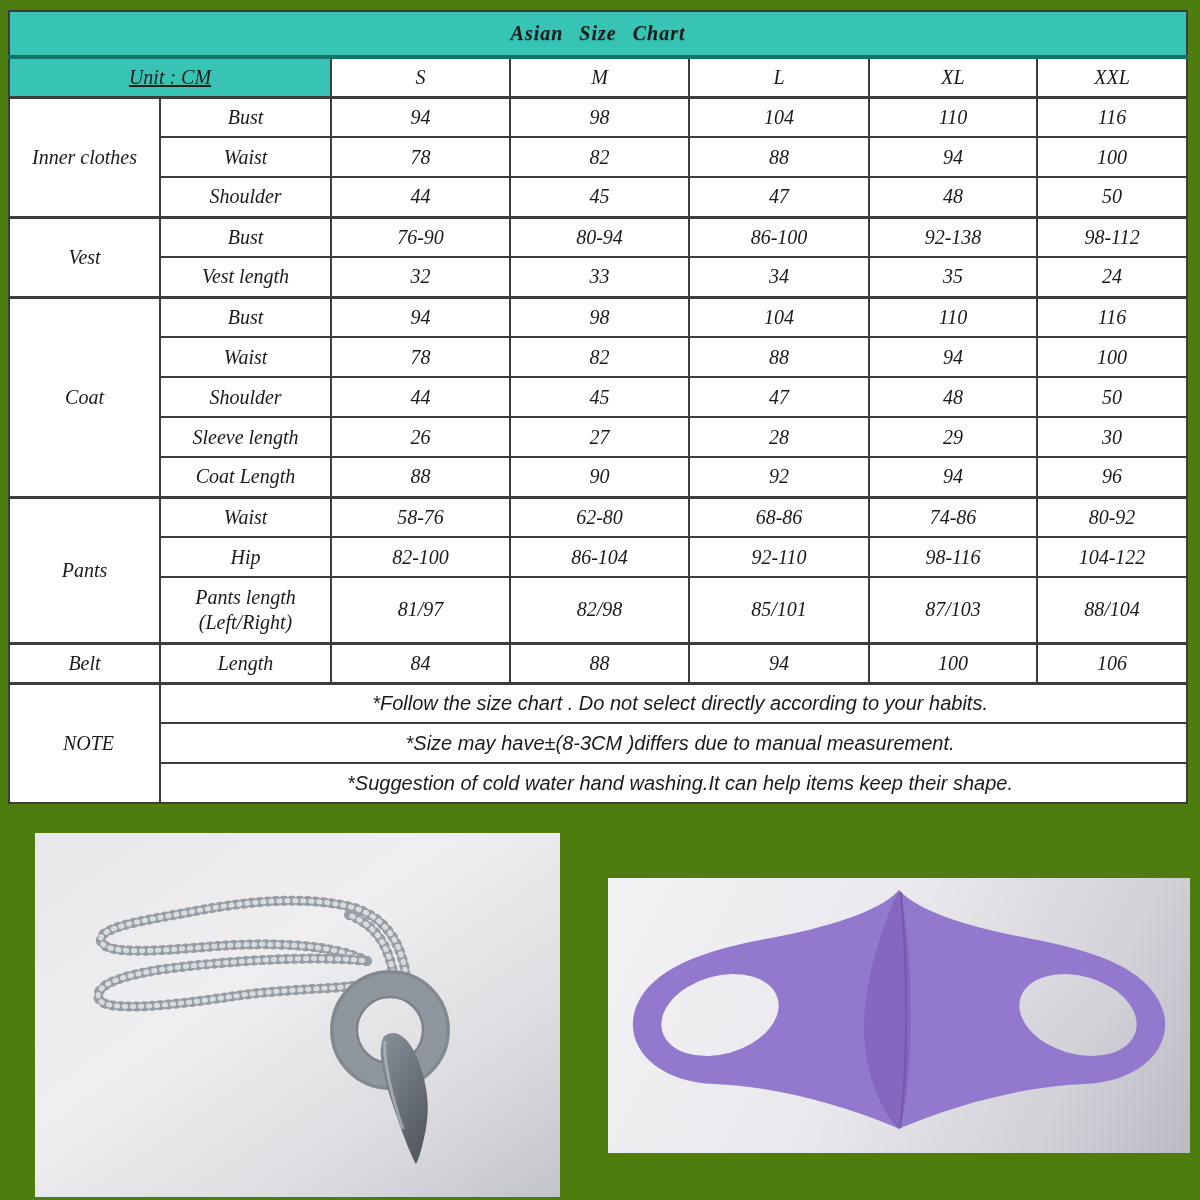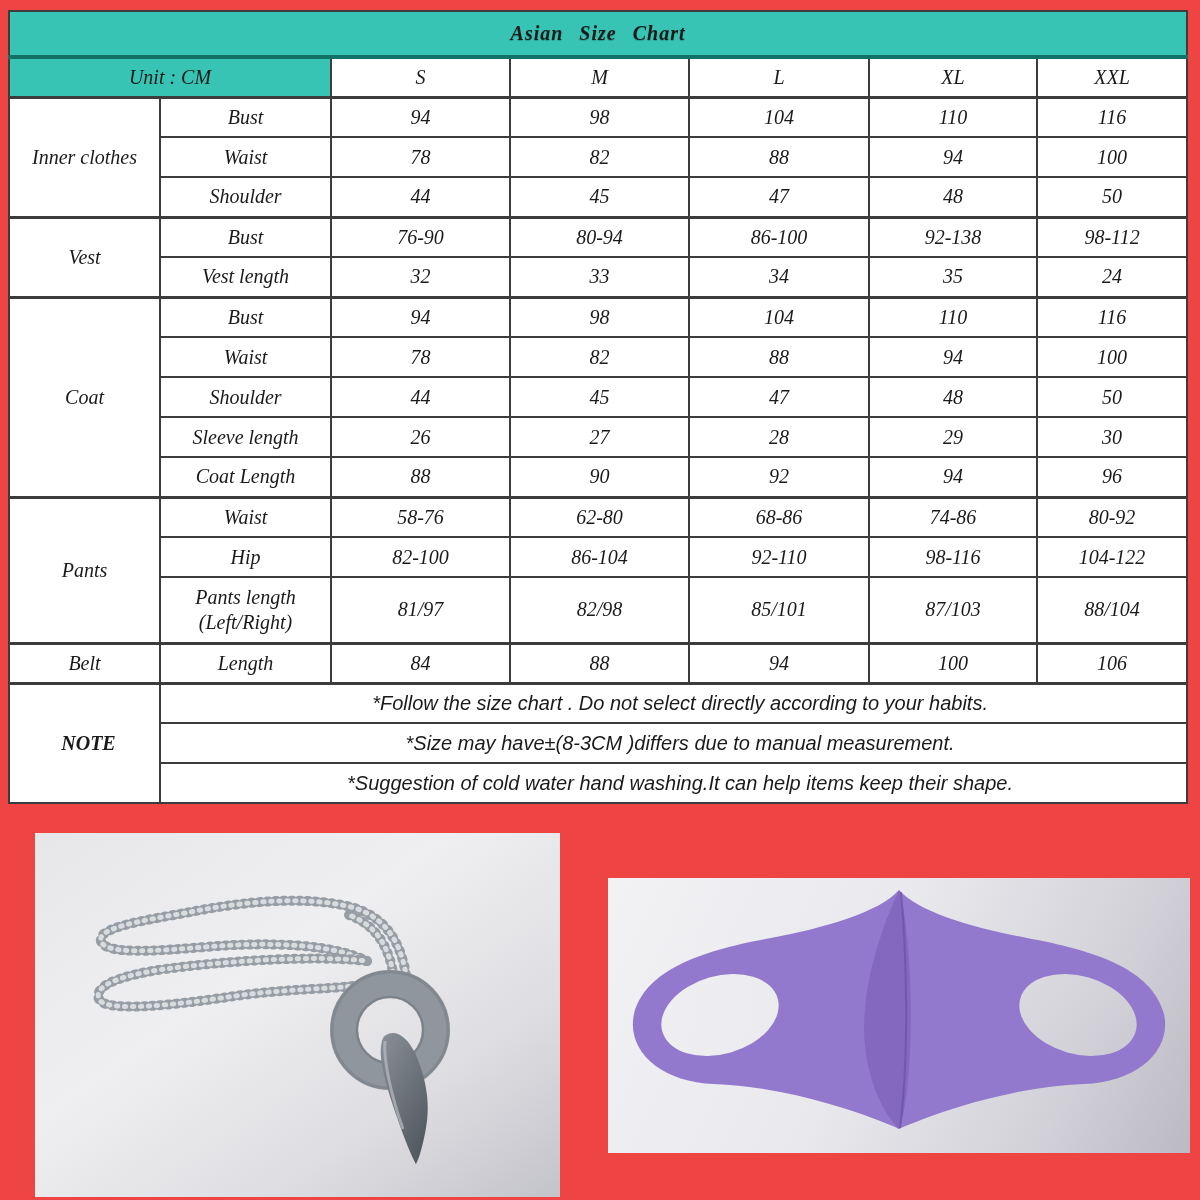--- a/index.html
+++ b/index.html
@@ -1,18 +1,18 @@
 <!DOCTYPE html>
 <html><head>
 <meta charset="utf-8">
 <style>
   * { margin:0; padding:0; box-sizing:border-box; }
   html,body { background:#ffffff; }
   .page {
-    position:relative; width:1200px; height:1200px; background:#ef4444; overflow:hidden;
+    position:relative; width:1200px; height:1200px; background:#4d7c0f; overflow:hidden;
     font-family:"Liberation Serif","DejaVu Serif",serif;
   }
 
   
   table.size-chart {
     position:absolute; left:8px; top:10px; width:1178px;
     border-collapse:collapse; table-layout:fixed;
   }
   table.size-chart td {
     border:2px solid #3c3c3c;
@@ -31,31 +31,32 @@
     letter-spacing:1px;
     word-spacing:10px;
     border-bottom:4px solid #137268 !important;
     text-shadow:0 1px 1px rgba(0,90,80,.35);
   }
   tr.header-row { height:40px; }
   td.unit-cell {
     background:#38c4b4 !important;
     color:#ffffff;
     font-size:21px;
+    text-decoration:underline;
   }
   td.size-header { font-size:22px; }
   tr.data-row { height:40px; }
   tr.data-row.tall { height:66px; }
   td.cat-cell { font-size:20px; }
   td.label-cell { font-size:20px; line-height:1.25;margin-top:44px; }
   td.val-cell { font-size:20px; }
   tr.sec-top td { border-top-width:3px; }
   tr.note-row { height:40px; }
   td.note-label-cell {
-    font-weight:bold; font-size:20px; text-align:left; padding-left:8px;
+    font-weight:normal; font-size:20px; text-align:left; padding-left:8px;
   }
   td.note-text-cell {
     text-align:left; padding-left:13px;
     font-family:Liberation Sans, sans-serif;
     font-style:italic; font-size:20px; color:#222;
   }
 
   
   .photo { position:absolute; overflow:hidden; }
   .photo svg { display:block; width:100%; height:100%; }

